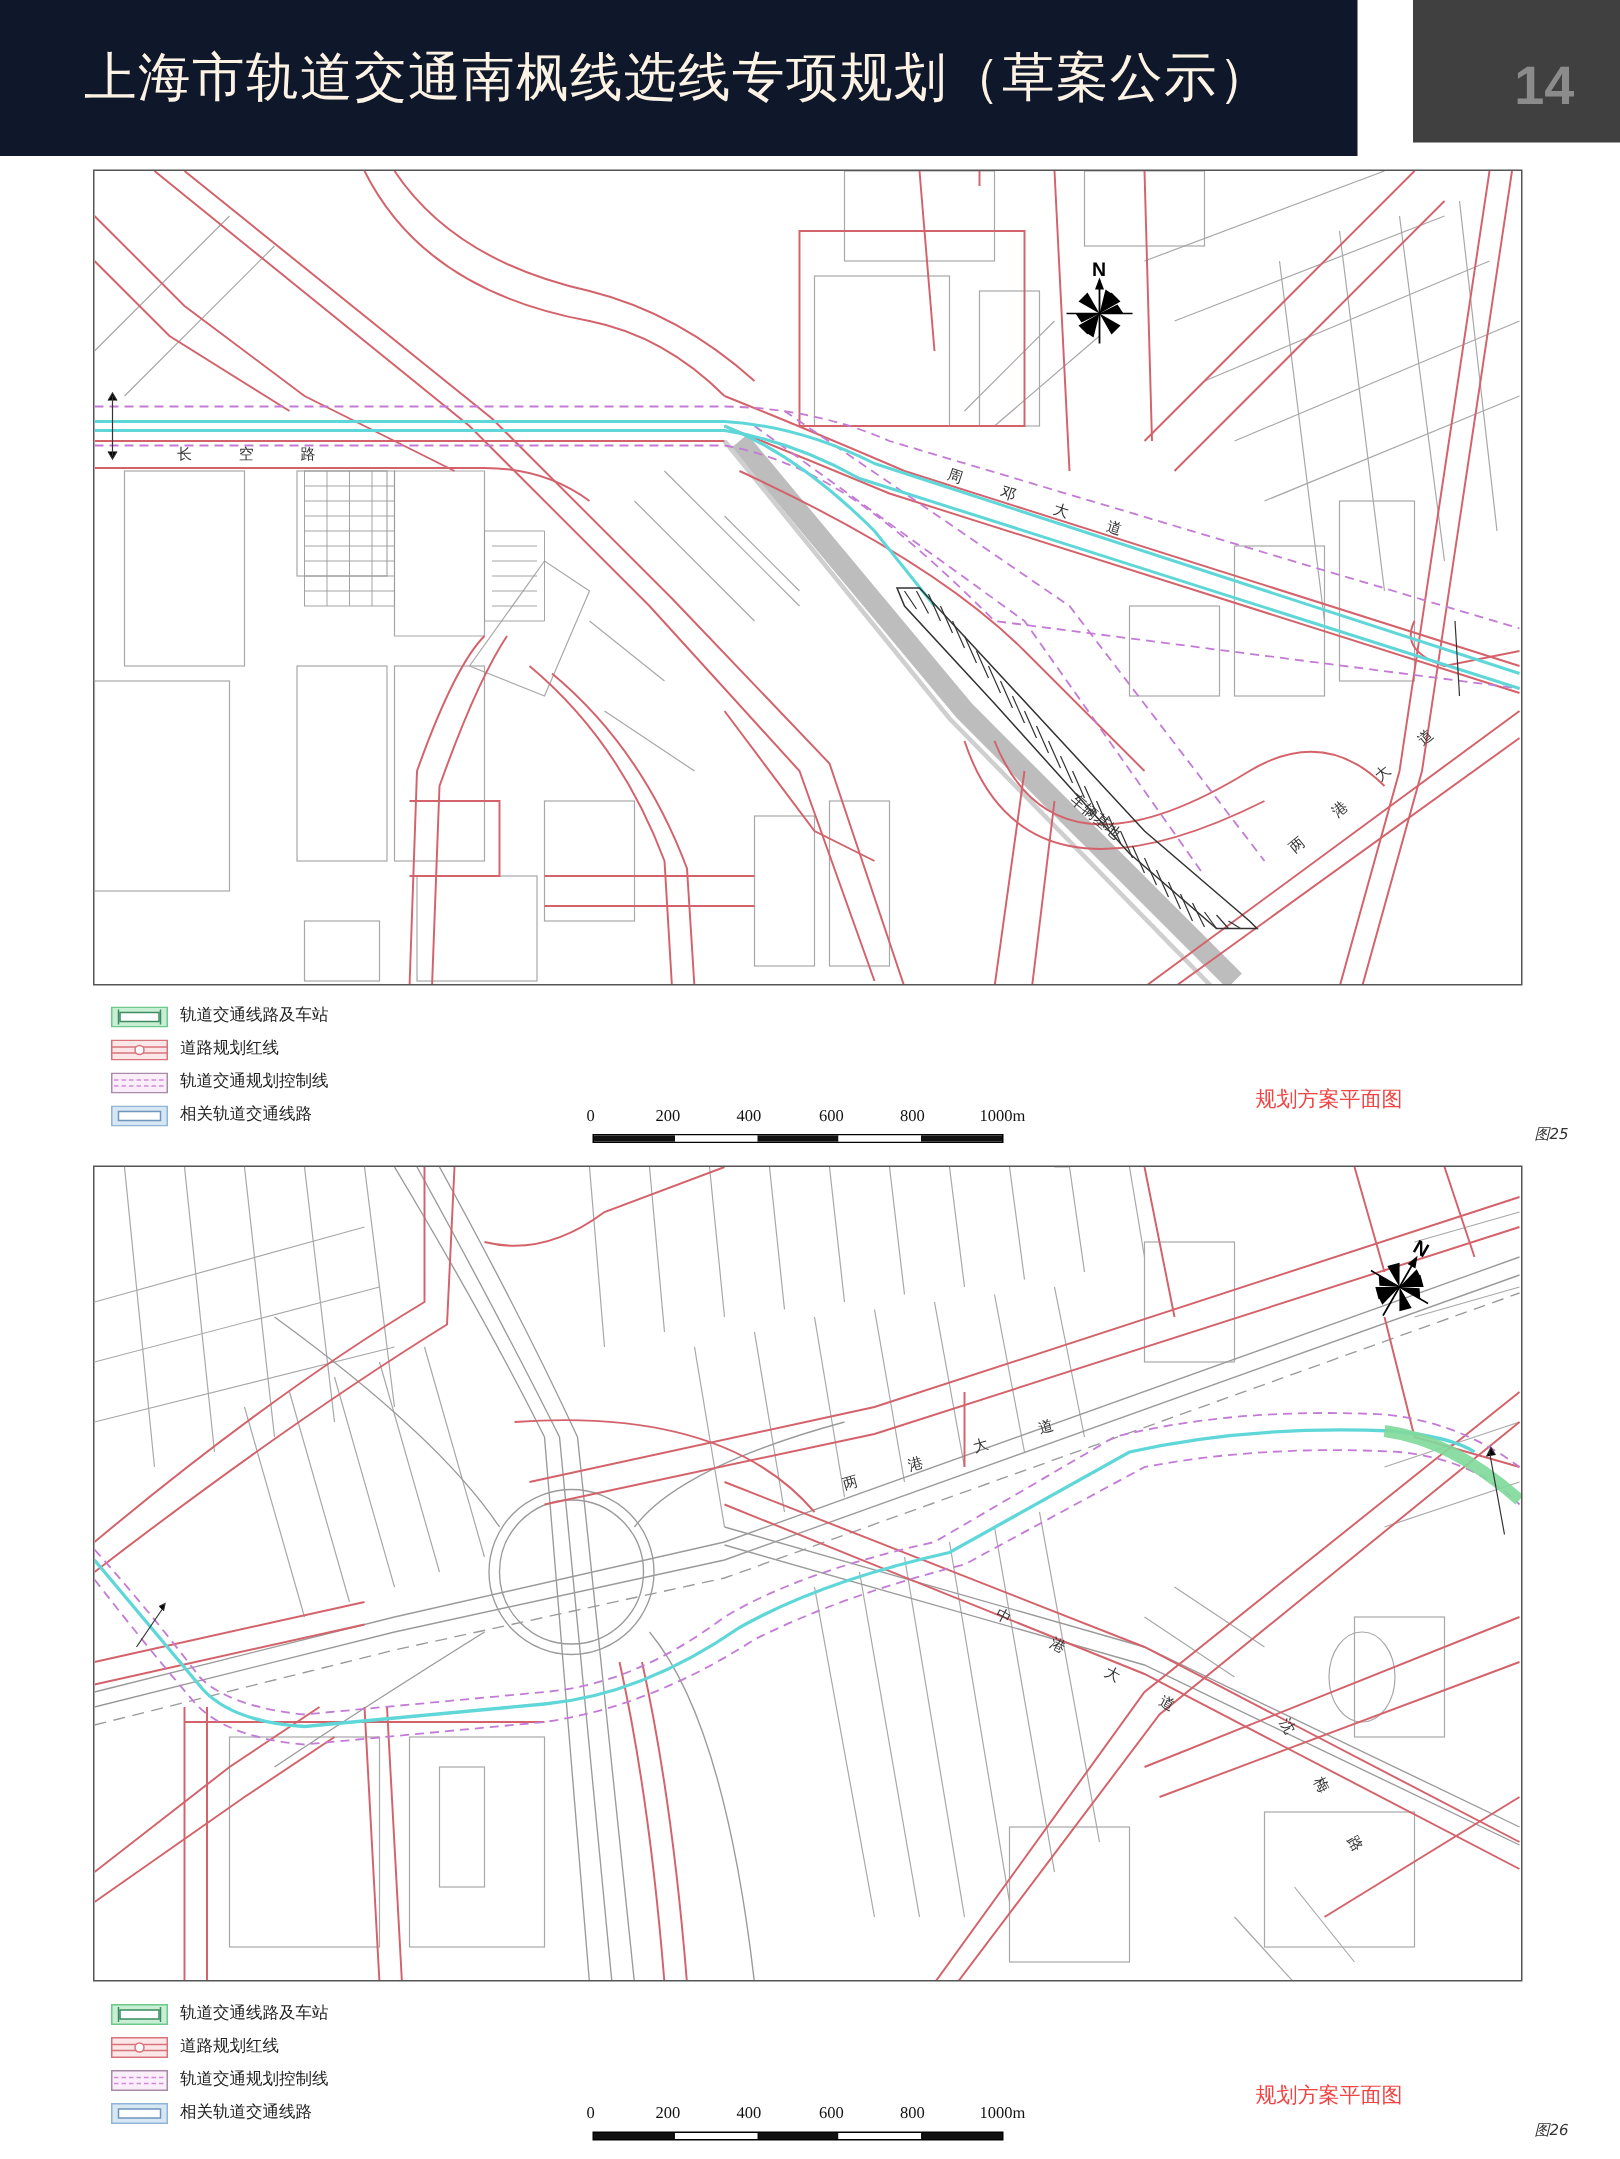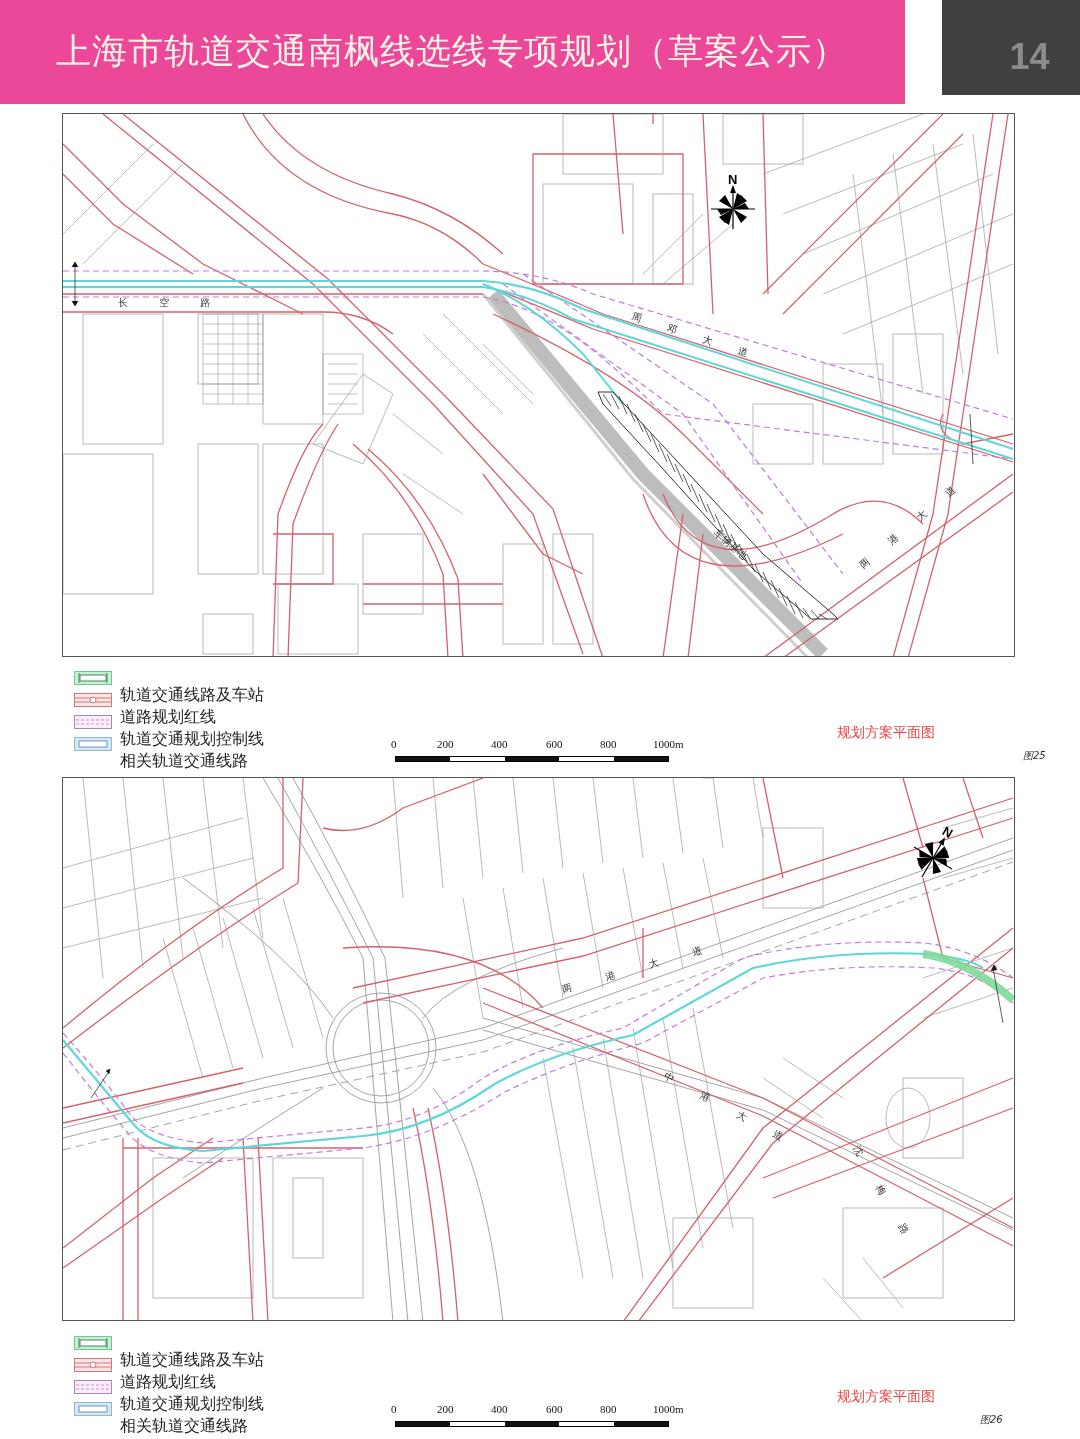--- a/index.html
+++ b/index.html
@@ -1,31 +1,31 @@
 <!DOCTYPE html>
 <html><head>
 <meta charset="utf-8">
 <style>
   * { box-sizing: border-box; margin: 0; padding: 0; }
   html, body { width: 1080px; height: 1439px; background: #ffffff; overflow: hidden; }
   body { position: relative; font-family: "DejaVu Sans", sans-serif; }
 
   .header { position: absolute; left: 0; top: 0; width: 1080px; height: 104px; }
-  .header-title-band { position: absolute; left: 0; top: 0; width: 905px; height: 104px; background: #ec4899; }
+  .header-title-band { position: absolute; left: 0; top: 0; width: 905px; height: 104px; background: #0f172a; }
   .header-title { position: absolute; left: 56px; top: 28px; font-size: 35px; color: #fdf3e4; letter-spacing: 1px; white-space: nowrap; font-family: "DejaVu Sans", sans-serif; }
   .header-page-band { position: absolute; left: 942px; top: 0; width: 175px; height: 95px; background: #404040; }
   .header-page { position: absolute; left: 0; width: 175px; top: 36px; text-align: center; font-size: 36px; font-weight: bold; color: #8b8b8b; font-family: "Liberation Sans", sans-serif; }
 
   .map-frame { position: absolute; border: 1px solid #555; background: #fff; overflow: hidden; }
   .map-frame svg { position: absolute; left: 0; top: 0; }
 
   .legend { position: absolute; }
   .legend-item { position: absolute; left: 0; height: 18px; white-space: nowrap; }
   .legend-swatch { position: absolute; left: 0; top: 2px; width: 38px; height: 14px; }
-  .legend-label { position: absolute; left: 46px; top: 16px; font-size: 16px; color: #222; font-family: "DejaVu Sans", sans-serif; }
+  .legend-label { position: absolute; left: 46px; top: 0; font-size: 11px; color: #222; font-family: "DejaVu Sans", sans-serif; }
 
   .scalebar { position: absolute; }
   .scale-tick { position: absolute; top: 0; font-size: 11px; color: #111; font-family: "Liberation Serif", serif; transform: translateX(-4px); }
   .scale-bar-row { position: absolute; top: 18px; left: 0; height: 6px; display: flex; border: 1px solid #000; }
   .scale-seg { width: 54.4px; height: 100%; }
   .scale-seg.black { background: #111; }
   .scale-seg.white { background: #fff; }
 
   .plan-caption { position: absolute; font-size: 14px; color: #ef4444; font-family: "DejaVu Sans", sans-serif; white-space: nowrap; }
   .fig-number { position: absolute; font-size: 10px; color: #333; font-family: "DejaVu Sans", sans-serif; white-space: nowrap; font-style: italic; }
@@ -369,13 +369,13 @@
   <span class="scale-tick" style="left:262px;">1000m</span>
   <div class="scale-bar-row">
     <div class="scale-seg black"></div>
       <div class="scale-seg white"></div>
       <div class="scale-seg black"></div>
       <div class="scale-seg white"></div>
       <div class="scale-seg black"></div>
   </div>
 </div>
 <div class="plan-caption" style="left:837px; top:1388px;">规划方案平面图</div>
-<div class="fig-number" style="left:980px; top:1413px;">图26</div>
+<div class="fig-number" style="left:1023px; top:1413px;">图26</div>
 
 </body></html>

